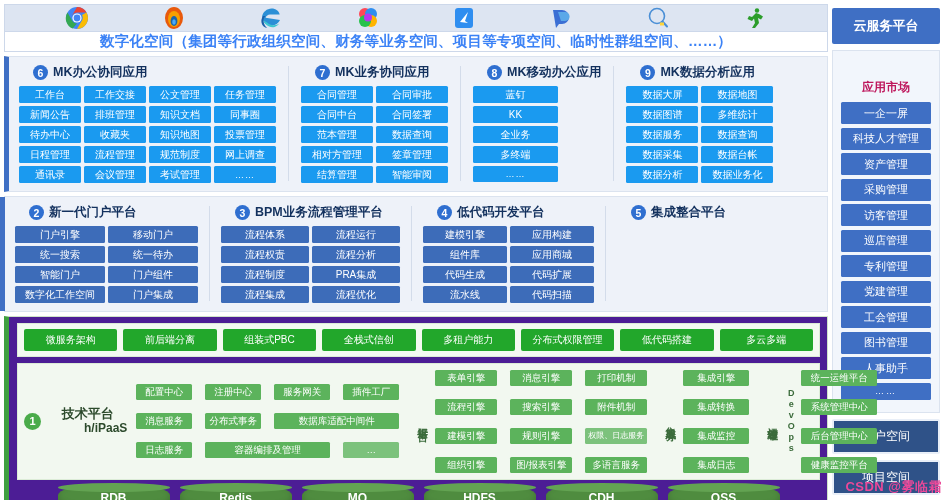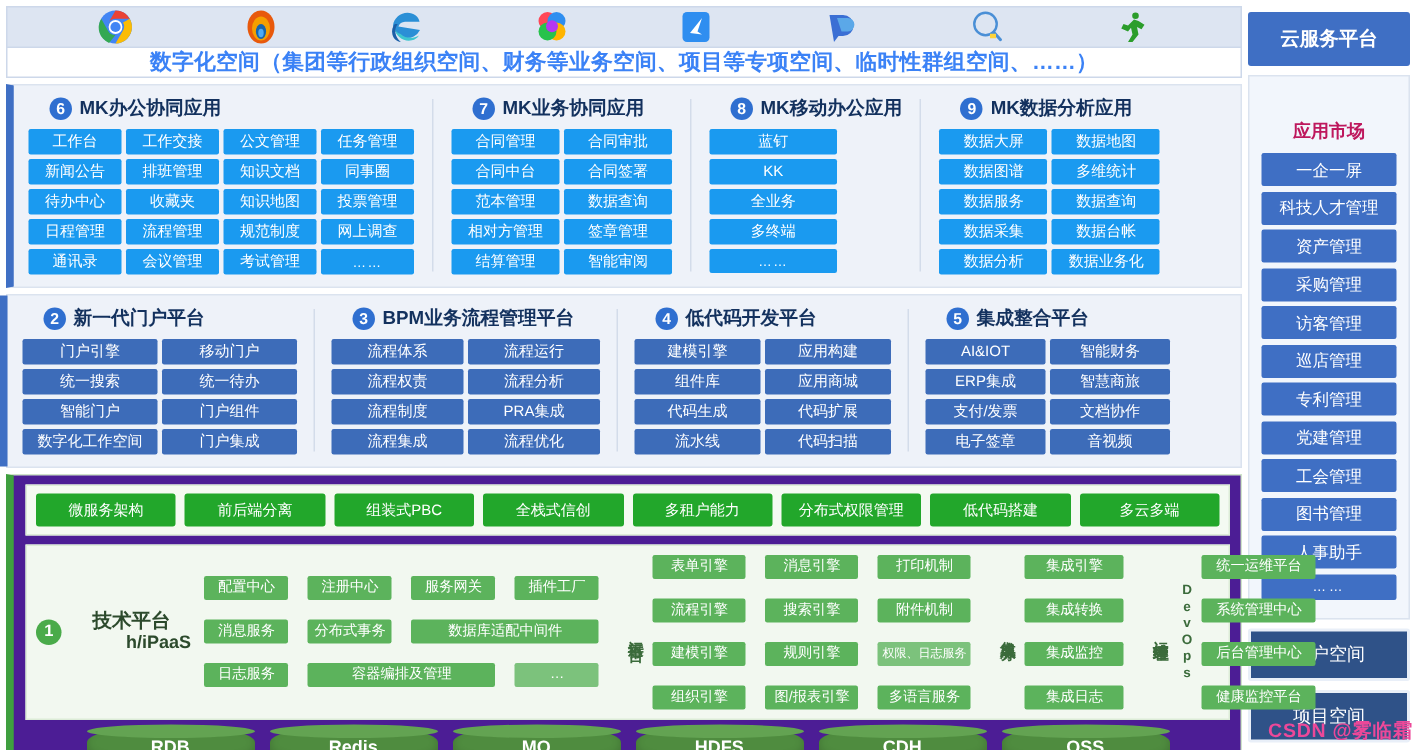--- a/index.html
+++ b/index.html
@@ -365,30 +365,20 @@
         </div>
       </div>
 
       <div class="vdiv"></div>
 
       <div class="grp p5">
         <div class="grp-head">
           <span class="num-badge blue2">5</span>
           <span class="grp-title">集成整合平台</span>
         </div>
-        <div class="cells">
-          <div class="cell">AI&amp;IOT</div>
-          <div class="cell">智能财务</div>
-          <div class="cell">ERP集成</div>
-          <div class="cell">智慧商旅</div>
-          <div class="cell">支付/发票</div>
-          <div class="cell">文档协作</div>
-          <div class="cell">电子签章</div>
-          <div class="cell">音视频</div>
-        </div>
       </div>
     </div>
 
     <div class="green-band">
       <div class="cap-row">
         <div class="cap">微服务架构</div>
         <div class="cap">前后端分离</div>
         <div class="cap">组装式PBC</div>
         <div class="cap">全栈式信创</div>
         <div class="cap">多租户能力</div>

